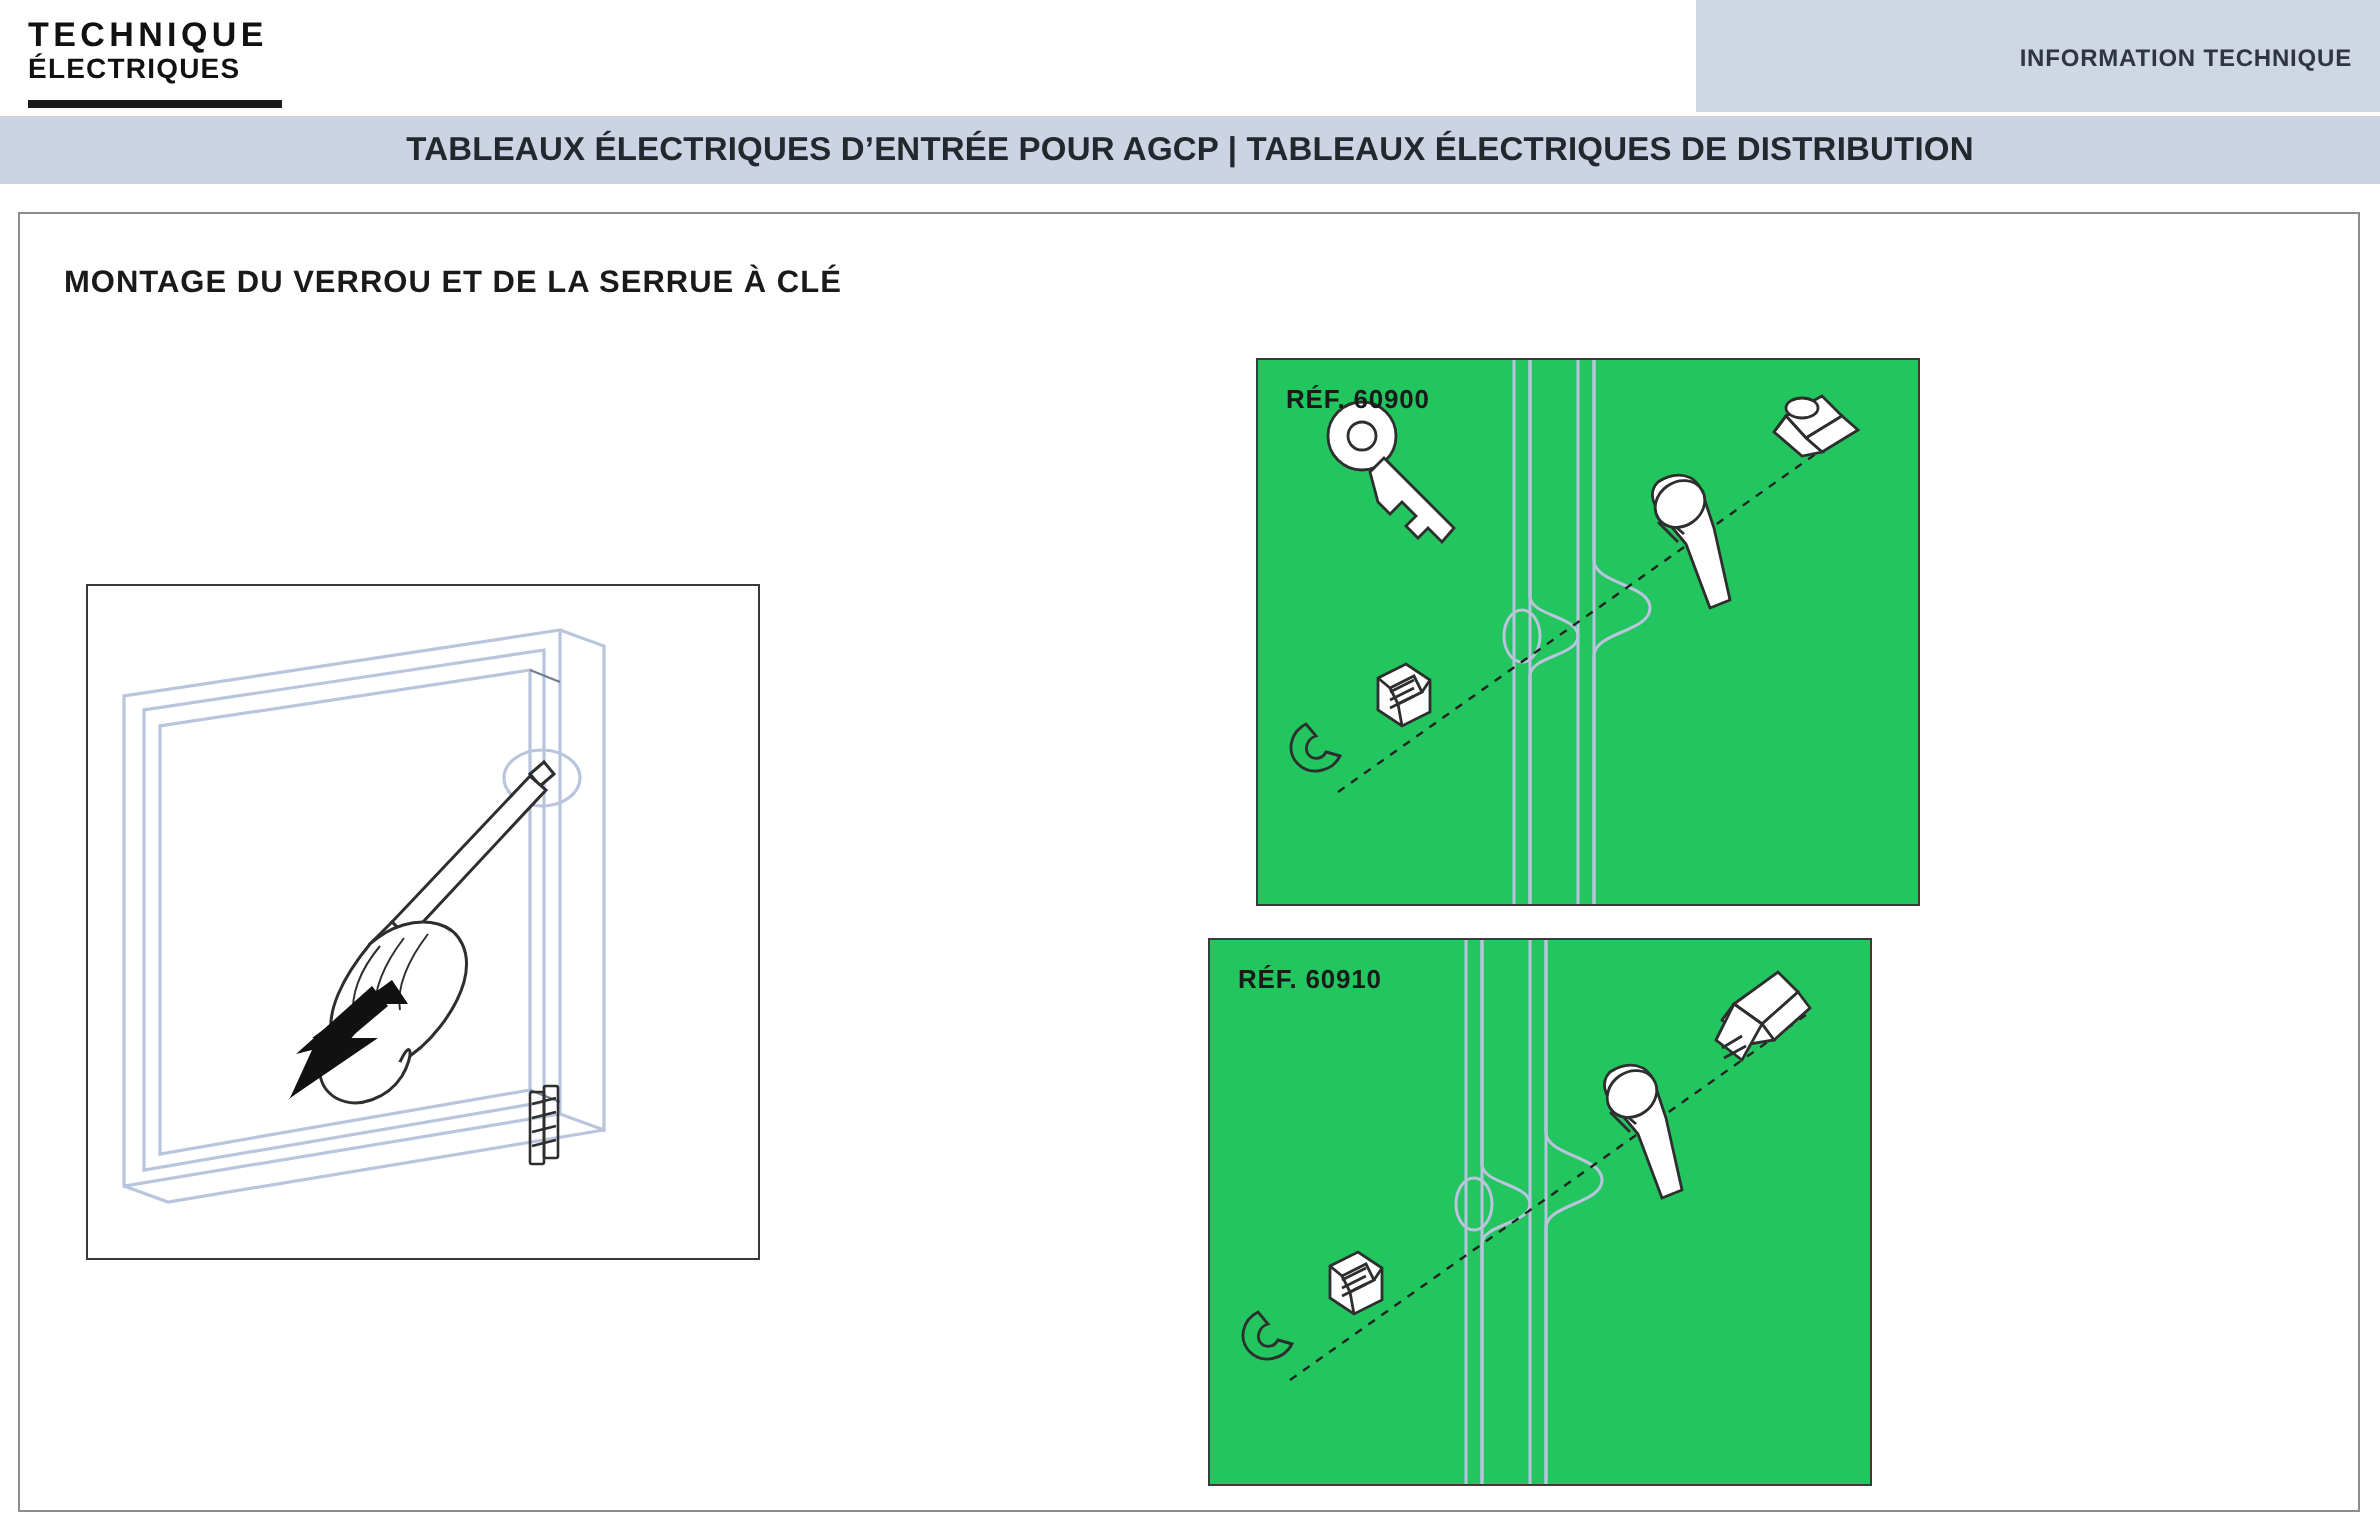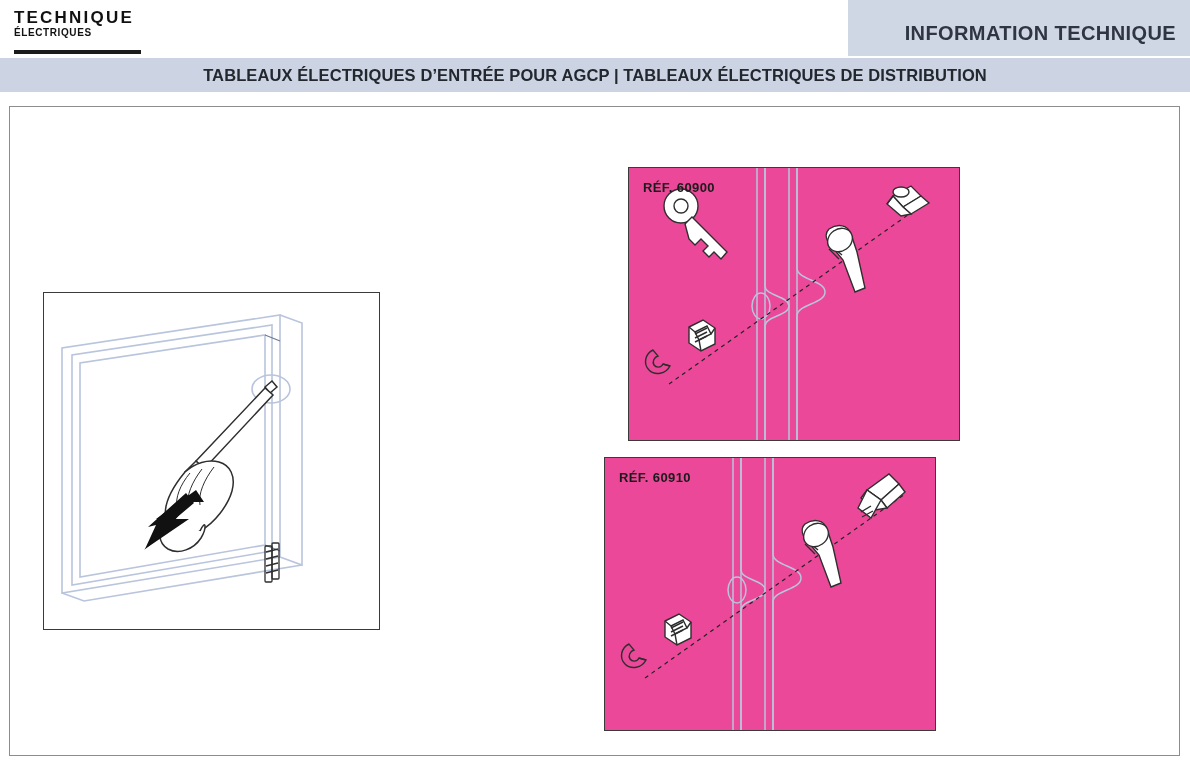--- a/index.html
+++ b/index.html
@@ -28,21 +28,21 @@
     top: 8px;
     line-height: 1.12;
   }
   .brand-line1 {
     font-size: 17px;
     font-weight: bold;
     letter-spacing: 2.2px;
     color: #111111;
   }
   .brand-line2 {
-    font-size: 10px;
+    font-size: 14px;
     font-weight: bold;
     letter-spacing: 0.6px;
     color: #111111;
   }
   .brand-rule {
     position: absolute;
     left: 14px;
     top: 50px;
     width: 127px;
     height: 4px;
@@ -53,21 +53,21 @@
     left: 848px;
     top: 0;
     width: 342px;
     height: 56px;
     background: #cfd6e4;
   }
   .header-band-text {
     position: absolute;
     right: 14px;
     top: 22px;
-    font-size: 20px;
+    font-size: 12px;
     font-weight: bold;
     letter-spacing: 0.4px;
     color: #2f3542;
     white-space: nowrap;
   }
 
   
   .titlebar {
     position: absolute;
     left: 0;
@@ -124,23 +124,24 @@
     box-sizing: border-box;
     overflow: hidden;
   }
 
   
   .fig-right {
     position: absolute;
     width: 332px;
     height: 274px;
     border: 1px solid #3a3a3a;
-    background: #ec4899;
+    background: #22c55e;
     box-sizing: border-box;
     overflow: hidden;
+    margin-top: 12px;
   }
   .fig-right.top { left: 618px; top: 60px; }
   .fig-right.bottom { left: 594px; top: 350px; }
   .ref-label {
     position: absolute;
     left: 14px;
     top: 12px;
     font-size: 13px;
     font-weight: bold;
     letter-spacing: 0.4px;
@@ -161,20 +162,21 @@
     <div class="header-band-text">INFORMATION TECHNIQUE</div>
   </div>
 </div>
 
 <div class="titlebar">
   <div class="titlebar-text">TABLEAUX ÉLECTRIQUES D’ENTRÉE POUR AGCP | TABLEAUX ÉLECTRIQUES DE DISTRIBUTION</div>
 </div>
 
 <div class="content">
 
+  <div class="section-title">MONTAGE DU VERROU ET DE LA SERRUE À CLÉ</div>
 
   <div class="fig-left">
     <svg width="335" height="336" viewBox="0 0 335 336">
       <g fill="none" stroke="#b9c4dd" stroke-width="1.6">
 
         <path d="M18 300 L18 55 L236 22 L236 264 Z"></path>
         <path d="M28 292 L28 62 L228 32 L228 258 Z"></path>
         <path d="M236 22 L258 30 L258 272 L236 264"></path>
         <path d="M18 300 L40 308 L258 272"></path>
 

